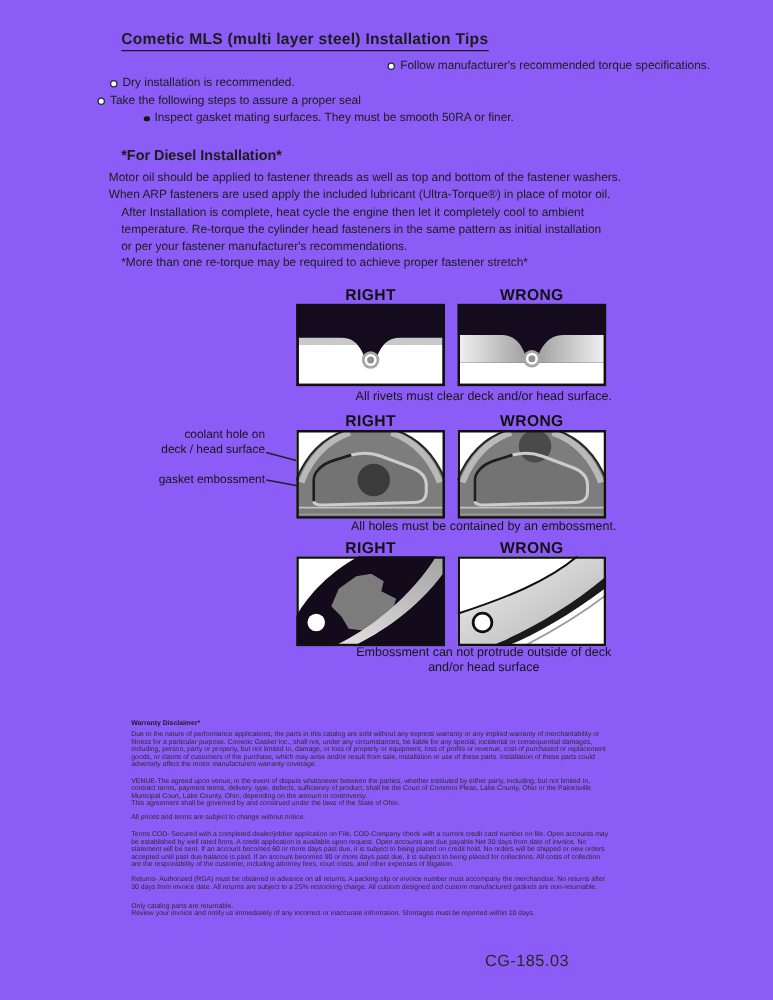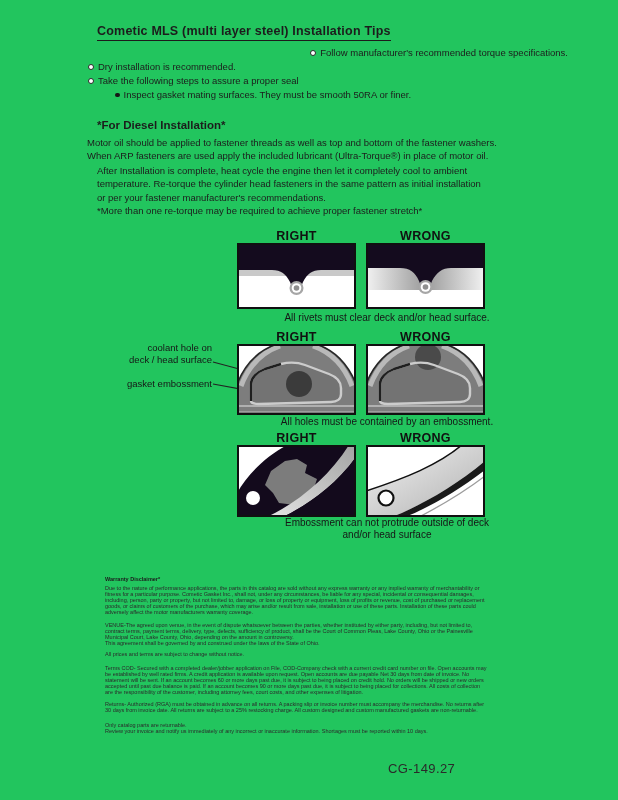--- a/index.html
+++ b/index.html
@@ -1,17 +1,17 @@
 <!DOCTYPE html>
 <html><head>
 <meta charset="utf-8">
 <style>
   html,body{margin:0;padding:0;background:#fff;}
   .page{
-    position:relative;width:618px;height:800px;background:#22c55e;overflow:hidden;
+    position:relative;width:618px;height:800px;background:#8b5cf6;overflow:hidden;
     font-family:"Liberation Sans", sans-serif;color:#1c1c1c;
   }
   .abs{position:absolute;}
   .pre{white-space:pre-line;}
   .title{
     font-size:12.5px;font-weight:bold;letter-spacing:.2px;
     border-bottom:1.5px solid #1c1c1c;padding-bottom:2px;
   }
   .bullet-row{position:absolute;display:flex;align-items:flex-start;font-size:9.5px;line-height:12px;}
   .marker-open{
@@ -40,21 +40,21 @@
   <div class="abs title" style="left:97px;top:24px;">Cometic MLS (multi layer steel) Installation Tips</div>
 
   <div class="bullet-row" style="left:88px;top:47px;width:480px;justify-content:flex-end;">
     <span class="marker-open"></span>
     <span>Follow manufacturer's recommended torque specifications.</span>
   </div>
   <div class="bullet-row" style="left:88px;top:61px;width:480px;">
     <span class="marker-open"></span>
     <span>Dry installation is recommended.</span>
   </div>
-  <div class="bullet-row" style="left:88px;top:75px;width:480px;">
+  <div class="bullet-row" style="left:78px;top:75px;width:480px;">
     <span class="marker-open"></span>
     <span>Take the following steps to assure a proper seal</span>
   </div>
   <div class="bullet-row" style="left:115px;top:89px;width:470px;">
     <span class="marker-dot"></span>
     <span>Inspect gasket mating surfaces.  They must be smooth 50RA or finer.</span>
   </div>
 
   <div class="abs h2" style="left:97px;top:119px;">*For Diesel Installation*</div>
   <div class="abs body-par pre" style="left:87px;top:136px;width:470px;">Motor oil should be applied to fastener threads as well as top and bottom of the fastener washers.
@@ -197,15 +197,15 @@
   <div class="abs fineprint pre" style="left:105px;top:666px;">Terms COD- Secured with a completed dealer/jobber application on File, COD-Company check with a current credit card number on file.  Open accounts may
 be established by well rated firms.  A credit application is available upon request.  Open accounts are due payable Net 30 days from date of invoice.  No
 statement will be sent.  If an account becomes 60 or more days past due, it is subject to being placed on credit hold.  No orders will be shipped or new orders
 accepted until past due balance is paid.  If an account becomes 90 or more days past due, it is subject to being placed for collections.  All costs of collection
 are the responsibility of the customer, including attorney fees, court costs, and other expenses of litigation.</div>
   <div class="abs fineprint pre" style="left:105px;top:702px;">Returns- Authorized (RGA) must be obtained in advance on all returns.  A packing slip or invoice number must accompany the merchandise.  No returns after
 30 days from invoice date.  All returns are subject to a 25% restocking charge.  All custom designed and custom manufactured gaskets are non-returnable.</div>
   <div class="abs fineprint pre" style="left:105px;top:723px;">Only catalog parts are returnable.
 Review your invoice and notify us immediately of any incorrect or inaccurate information.  Shortages must be reported within 10 days.</div>
 
-  <div class="abs footer" style="left:388px;top:761px;">CG-149.27</div>
+  <div class="abs footer" style="left:388px;top:761px;">CG-185.03</div>
 
 </div>
 
 </body></html>

